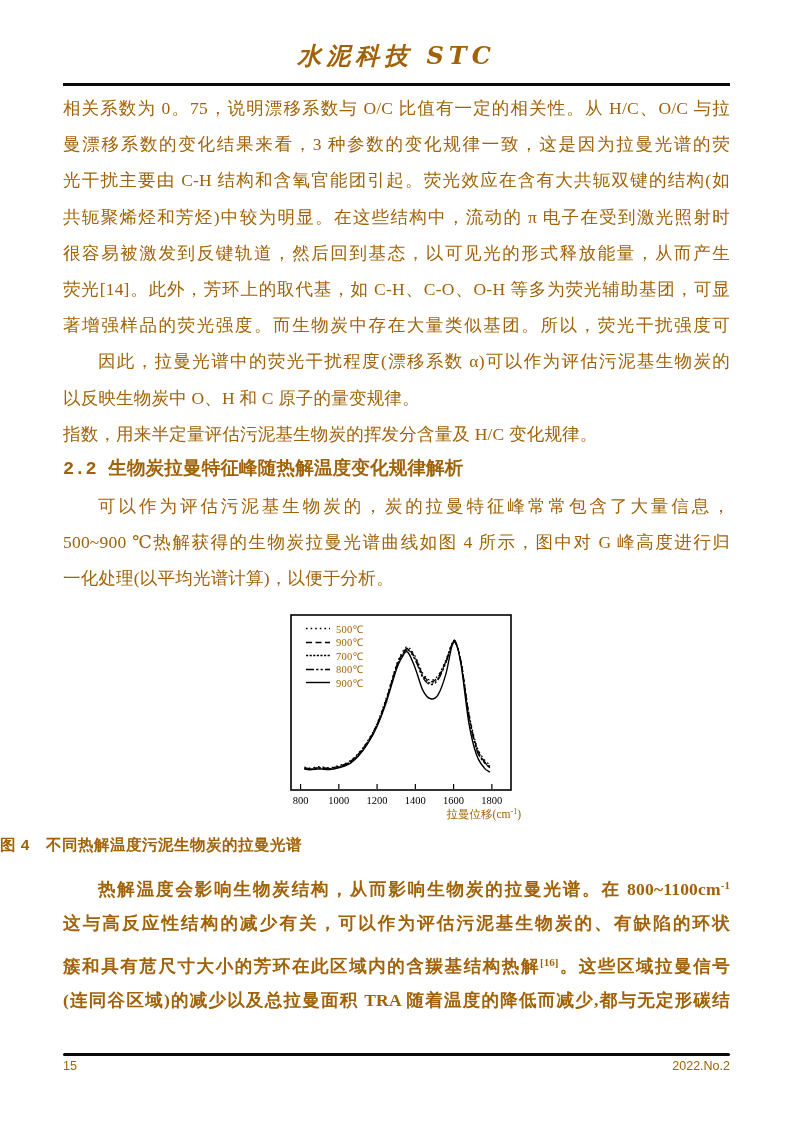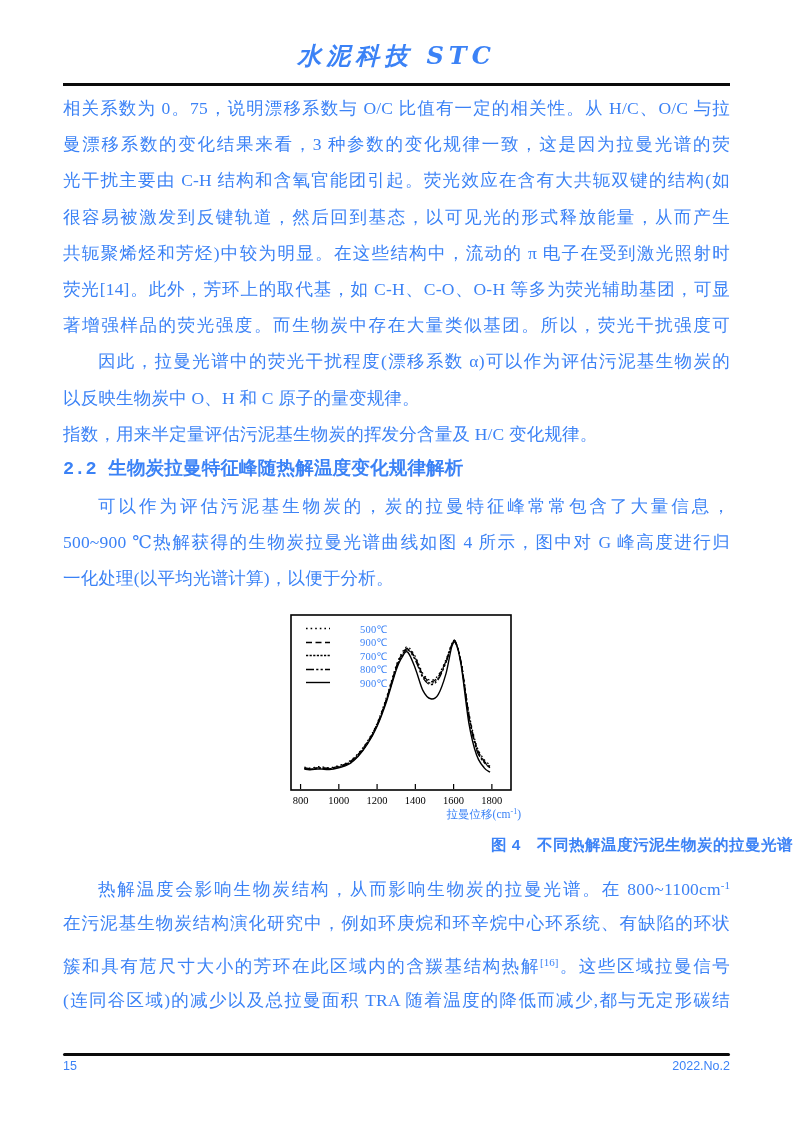--- a/index.html
+++ b/index.html
@@ -1,65 +1,65 @@
 <!DOCTYPE html>
 <html><head>
 <meta charset="utf-8">
 <style>
   html,body{margin:0;padding:0;background:#888;}
   .page{position:relative;width:793px;height:1122px;background:#ffffff;margin:0 auto;
-        font-family:"Liberation Serif","DejaVu Serif",serif;color:#3b82f6;overflow:hidden;}
+        font-family:"Liberation Serif","DejaVu Serif",serif;color:#a16207;overflow:hidden;}
   .header-title{position:absolute;top:40px;left:0;right:0;text-align:center;
         font-family:"DejaVu Serif",serif;font-style:italic;font-weight:bold;
         font-size:24px;letter-spacing:5px;}
   .rule{position:absolute;left:63px;width:667px;background:#0a0a0a;}
   .header-rule{top:83px;height:3px;}
   .footer-rule{top:1053px;height:3px;border-radius:2px;}
   .textblock{position:absolute;left:63px;width:667px;}
   .block-top{top:90px;}
   .block-p4{top:866px;}
   .bline{height:36.2px;line-height:36.2px;font-size:17.5px;white-space:nowrap;
          text-align:justify;text-align-last:justify;letter-spacing:0.2px;}
-  .block-p4 .bline{height:38.4px;line-height:38.4px;}
+  .block-p4 .bline{height:38.4px;line-height:38.4px;font-weight:bold;}
   .bline.last{text-align-last:left;}
   .bline.indent{text-indent:35px;}
   .bline sup{font-size:11px;vertical-align:6px;letter-spacing:0;}
   .heading{font-family:Liberation Mono, monospace;font-weight:bold;
            font-size:18.5px;text-align-last:left;}
   .figure{position:absolute;left:281px;top:611px;width:240px;height:220px;}
   .figure svg{display:block;}
   .chart-legend{position:absolute;left:24px;top:11px;}
-  .legend-item{display:flex;align-items:center;height:13.5px;gap:24px;}
+  .legend-item{display:flex;align-items:center;height:13.5px;}
   .legend-item svg{margin-right:5px;}
   .legend-label{font-size:10.5px;font-family:"Liberation Serif",serif;letter-spacing:0.3px;}
   .xlabel{position:absolute;top:196px;left:0;width:240px;text-align:right;
           font-size:11.5px;}
   .xlabel sup{font-size:8px;vertical-align:4px;}
-  .caption{position:absolute;top:835px;left:0;right:0;text-align:right;
+  .caption{position:absolute;top:835px;left:0;right:0;text-align:left;
            font-family:"Liberation Sans","DejaVu Sans",sans-serif;font-weight:600;
            font-size:15.5px;letter-spacing:0.5px;}
   .footer-text{position:absolute;top:1059px;left:63px;width:667px;height:20px;
            font-size:12.5px;font-family:"Liberation Sans",sans-serif;}
   .page-number{position:absolute;left:0;right:0;text-align:left;}
   .issue{position:absolute;right:0;}
 </style>
 </head>
 <body>
 
 <div class="page">
 
   <div class="header-title">水泥科技  STC</div>
   <div class="rule header-rule"></div>
 
   <div class="textblock block-top">
     <div class="bline">相关系数为 0。75，说明漂移系数与 O/C 比值有一定的相关性。从 H/C、O/C 与拉</div>
     <div class="bline">曼漂移系数的变化结果来看，3 种参数的变化规律一致，这是因为拉曼光谱的荧</div>
     <div class="bline">光干扰主要由 C-H 结构和含氧官能团引起。荧光效应在含有大共轭双键的结构(如</div>
+    <div class="bline">共轭聚烯烃和芳烃)中较为明显。在这些结构中，流动的 π 电子在受到激光照射时</div>
     <div class="bline">很容易被激发到反键轨道，然后回到基态，以可见光的形式释放能量，从而产生</div>
-    <div class="bline">共轭聚烯烃和芳烃)中较为明显。在这些结构中，流动的 π 电子在受到激光照射时</div>
     <div class="bline">荧光[14]。此外，芳环上的取代基，如 C-H、C-O、O-H 等多为荧光辅助基团，可显</div>
     <div class="bline">著增强样品的荧光强度。而生物炭中存在大量类似基团。所以，荧光干扰强度可</div>
     <div class="bline indent">因此，拉曼光谱中的荧光干扰程度(漂移系数 α)可以作为评估污泥基生物炭的</div>
     <div class="bline last">以反映生物炭中 O、H 和 C 原子的量变规律。</div>
     <div class="bline last">指数，用来半定量评估污泥基生物炭的挥发分含量及 H/C 变化规律。</div>
     <div class="bline heading">2.2 生物炭拉曼特征峰随热解温度变化规律解析</div>
     <div class="bline indent">可以作为评估污泥基生物炭的，炭的拉曼特征峰常常包含了大量信息，</div>
     <div class="bline">500~900 ℃热解获得的生物炭拉曼光谱曲线如图 4 所示，图中对 G 峰高度进行归</div>
     <div class="bline last">一化处理(以平均光谱计算)，以便于分析。</div>
   </div>
@@ -117,21 +117,21 @@
           <span class="legend-label">900℃</span>
         </div>
       </div>
     <div class="xlabel"><span>拉曼位移(cm</span><sup>-1</sup><span>)</span></div>
   </div>
 
   <div class="caption">图 4　不同热解温度污泥生物炭的拉曼光谱</div>
 
   <div class="textblock block-p4">
     <div class="bline indent"><span>热解温度会影响生物炭结构，从而影响生物炭的拉曼光谱。在 800~1100cm</span><sup>-1</sup><span></span></div>
-    <div class="bline"><span>在污泥基生物炭结构演化研究中，例如环庚烷和环辛烷中心环系统、有缺陷的环状</span></div>
+    <div class="bline"><span>这与高反应性结构的减少有关，可以作为评估污泥基生物炭的、有缺陷的环状</span></div>
     <div class="bline"><span>簇和具有苊尺寸大小的芳环在此区域内的含羰基结构热解</span><sup>[16]</sup><span>。这些区域拉曼信号</span></div>
     <div class="bline"><span>(连同谷区域)的减少以及总拉曼面积 TRA 随着温度的降低而减少,都与无定形碳结</span></div>
   </div>
 
   <div class="rule footer-rule"></div>
   <div class="footer-text">
     <span class="page-number">15</span>
     <span class="issue">2022.No.2</span>
   </div>
 

